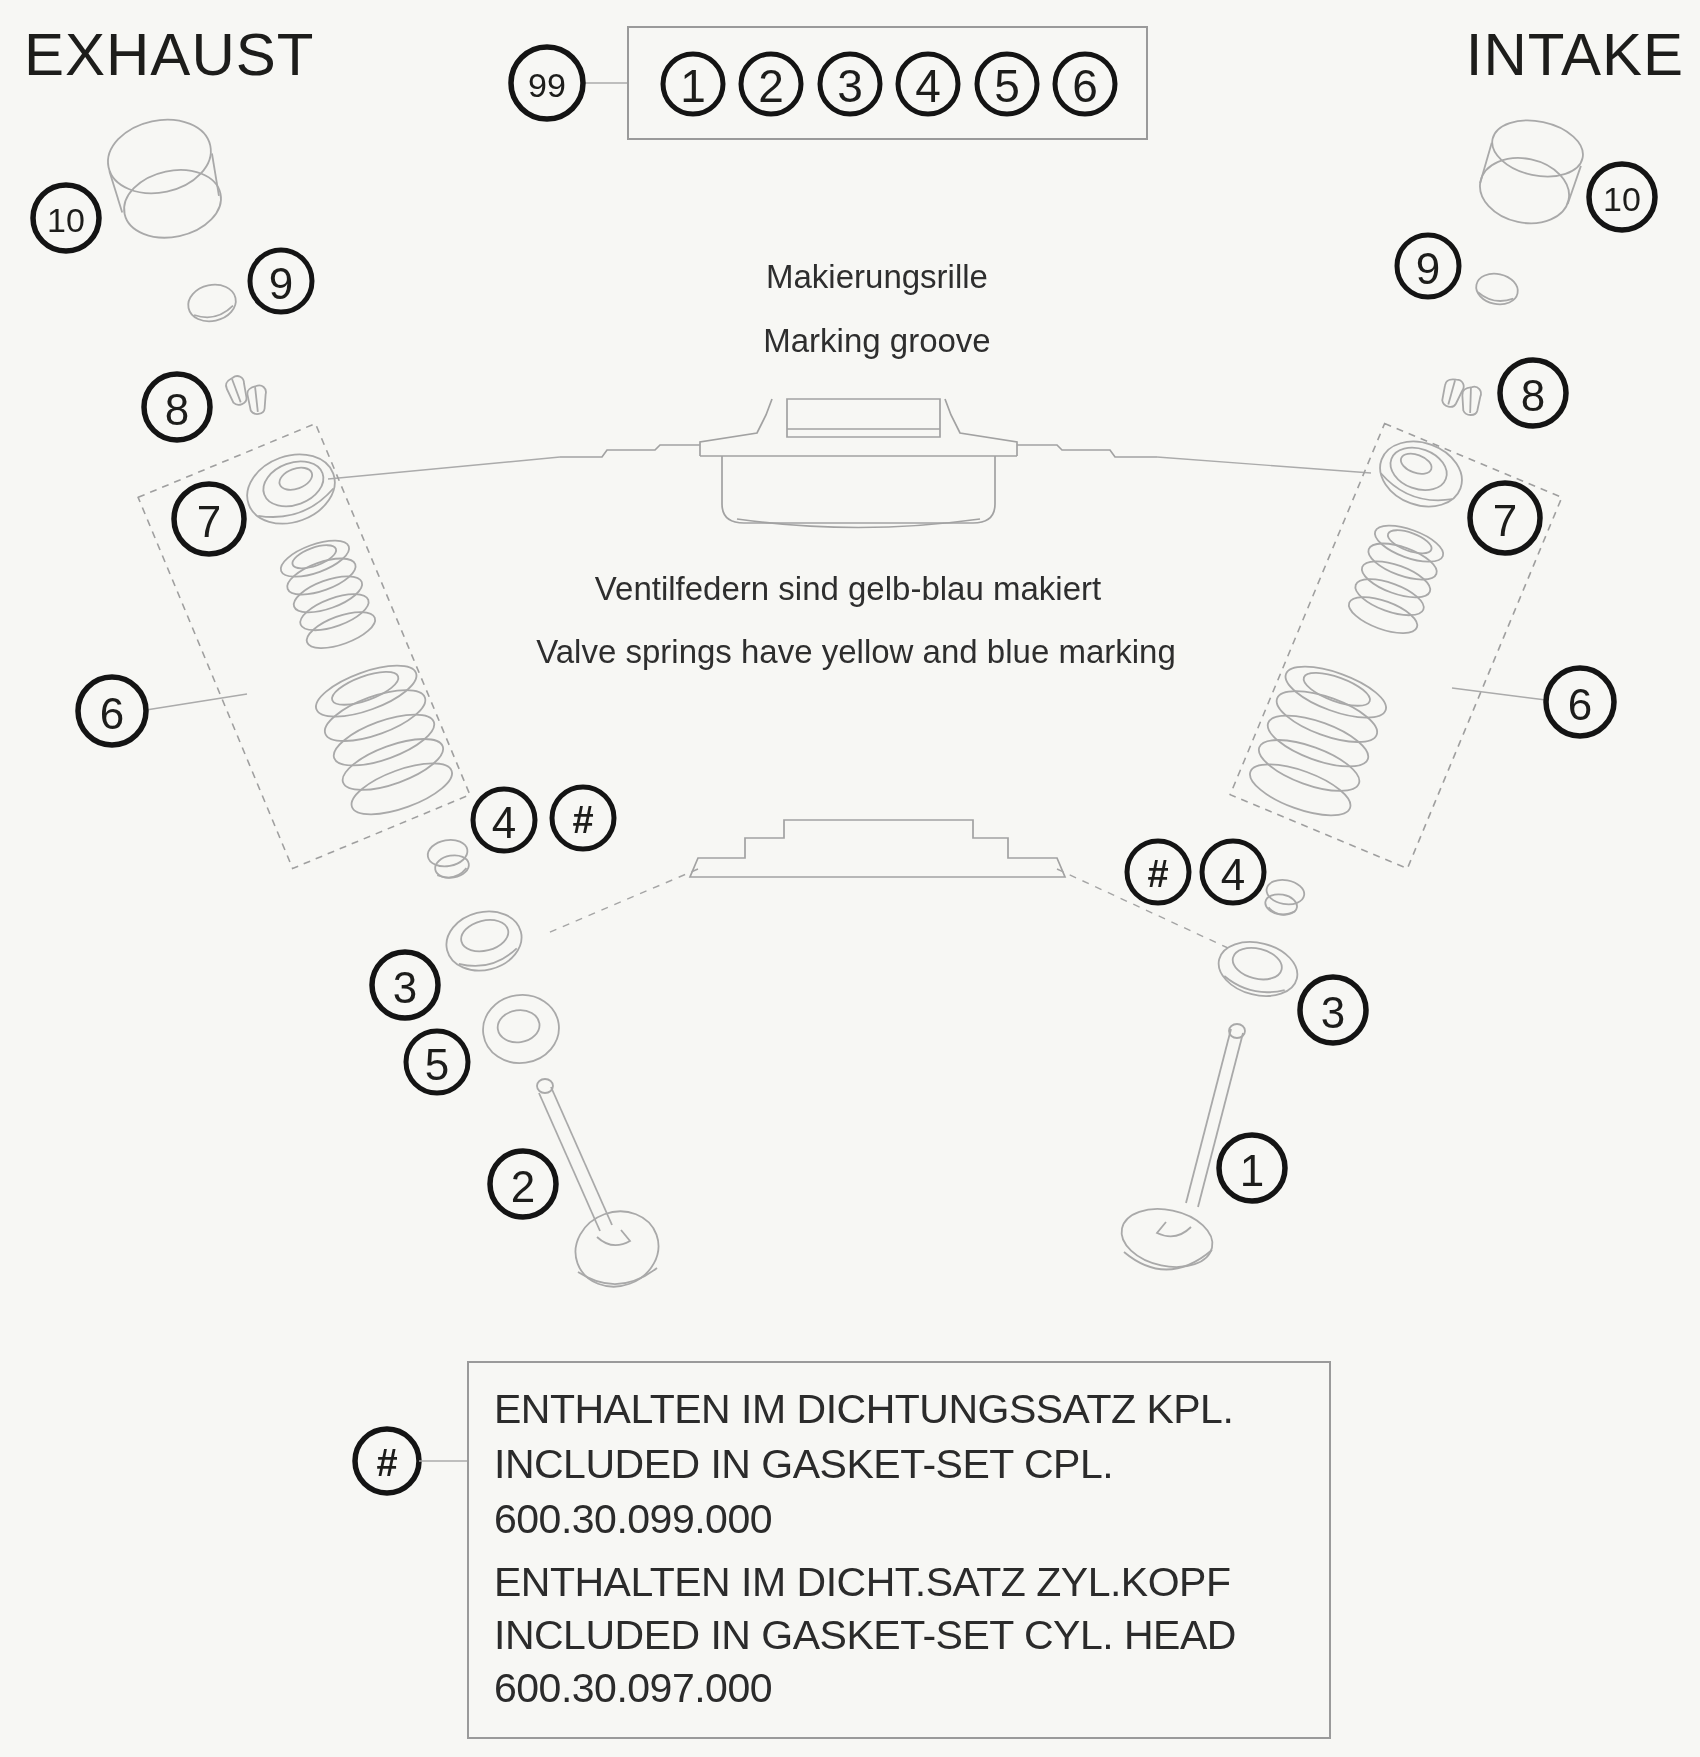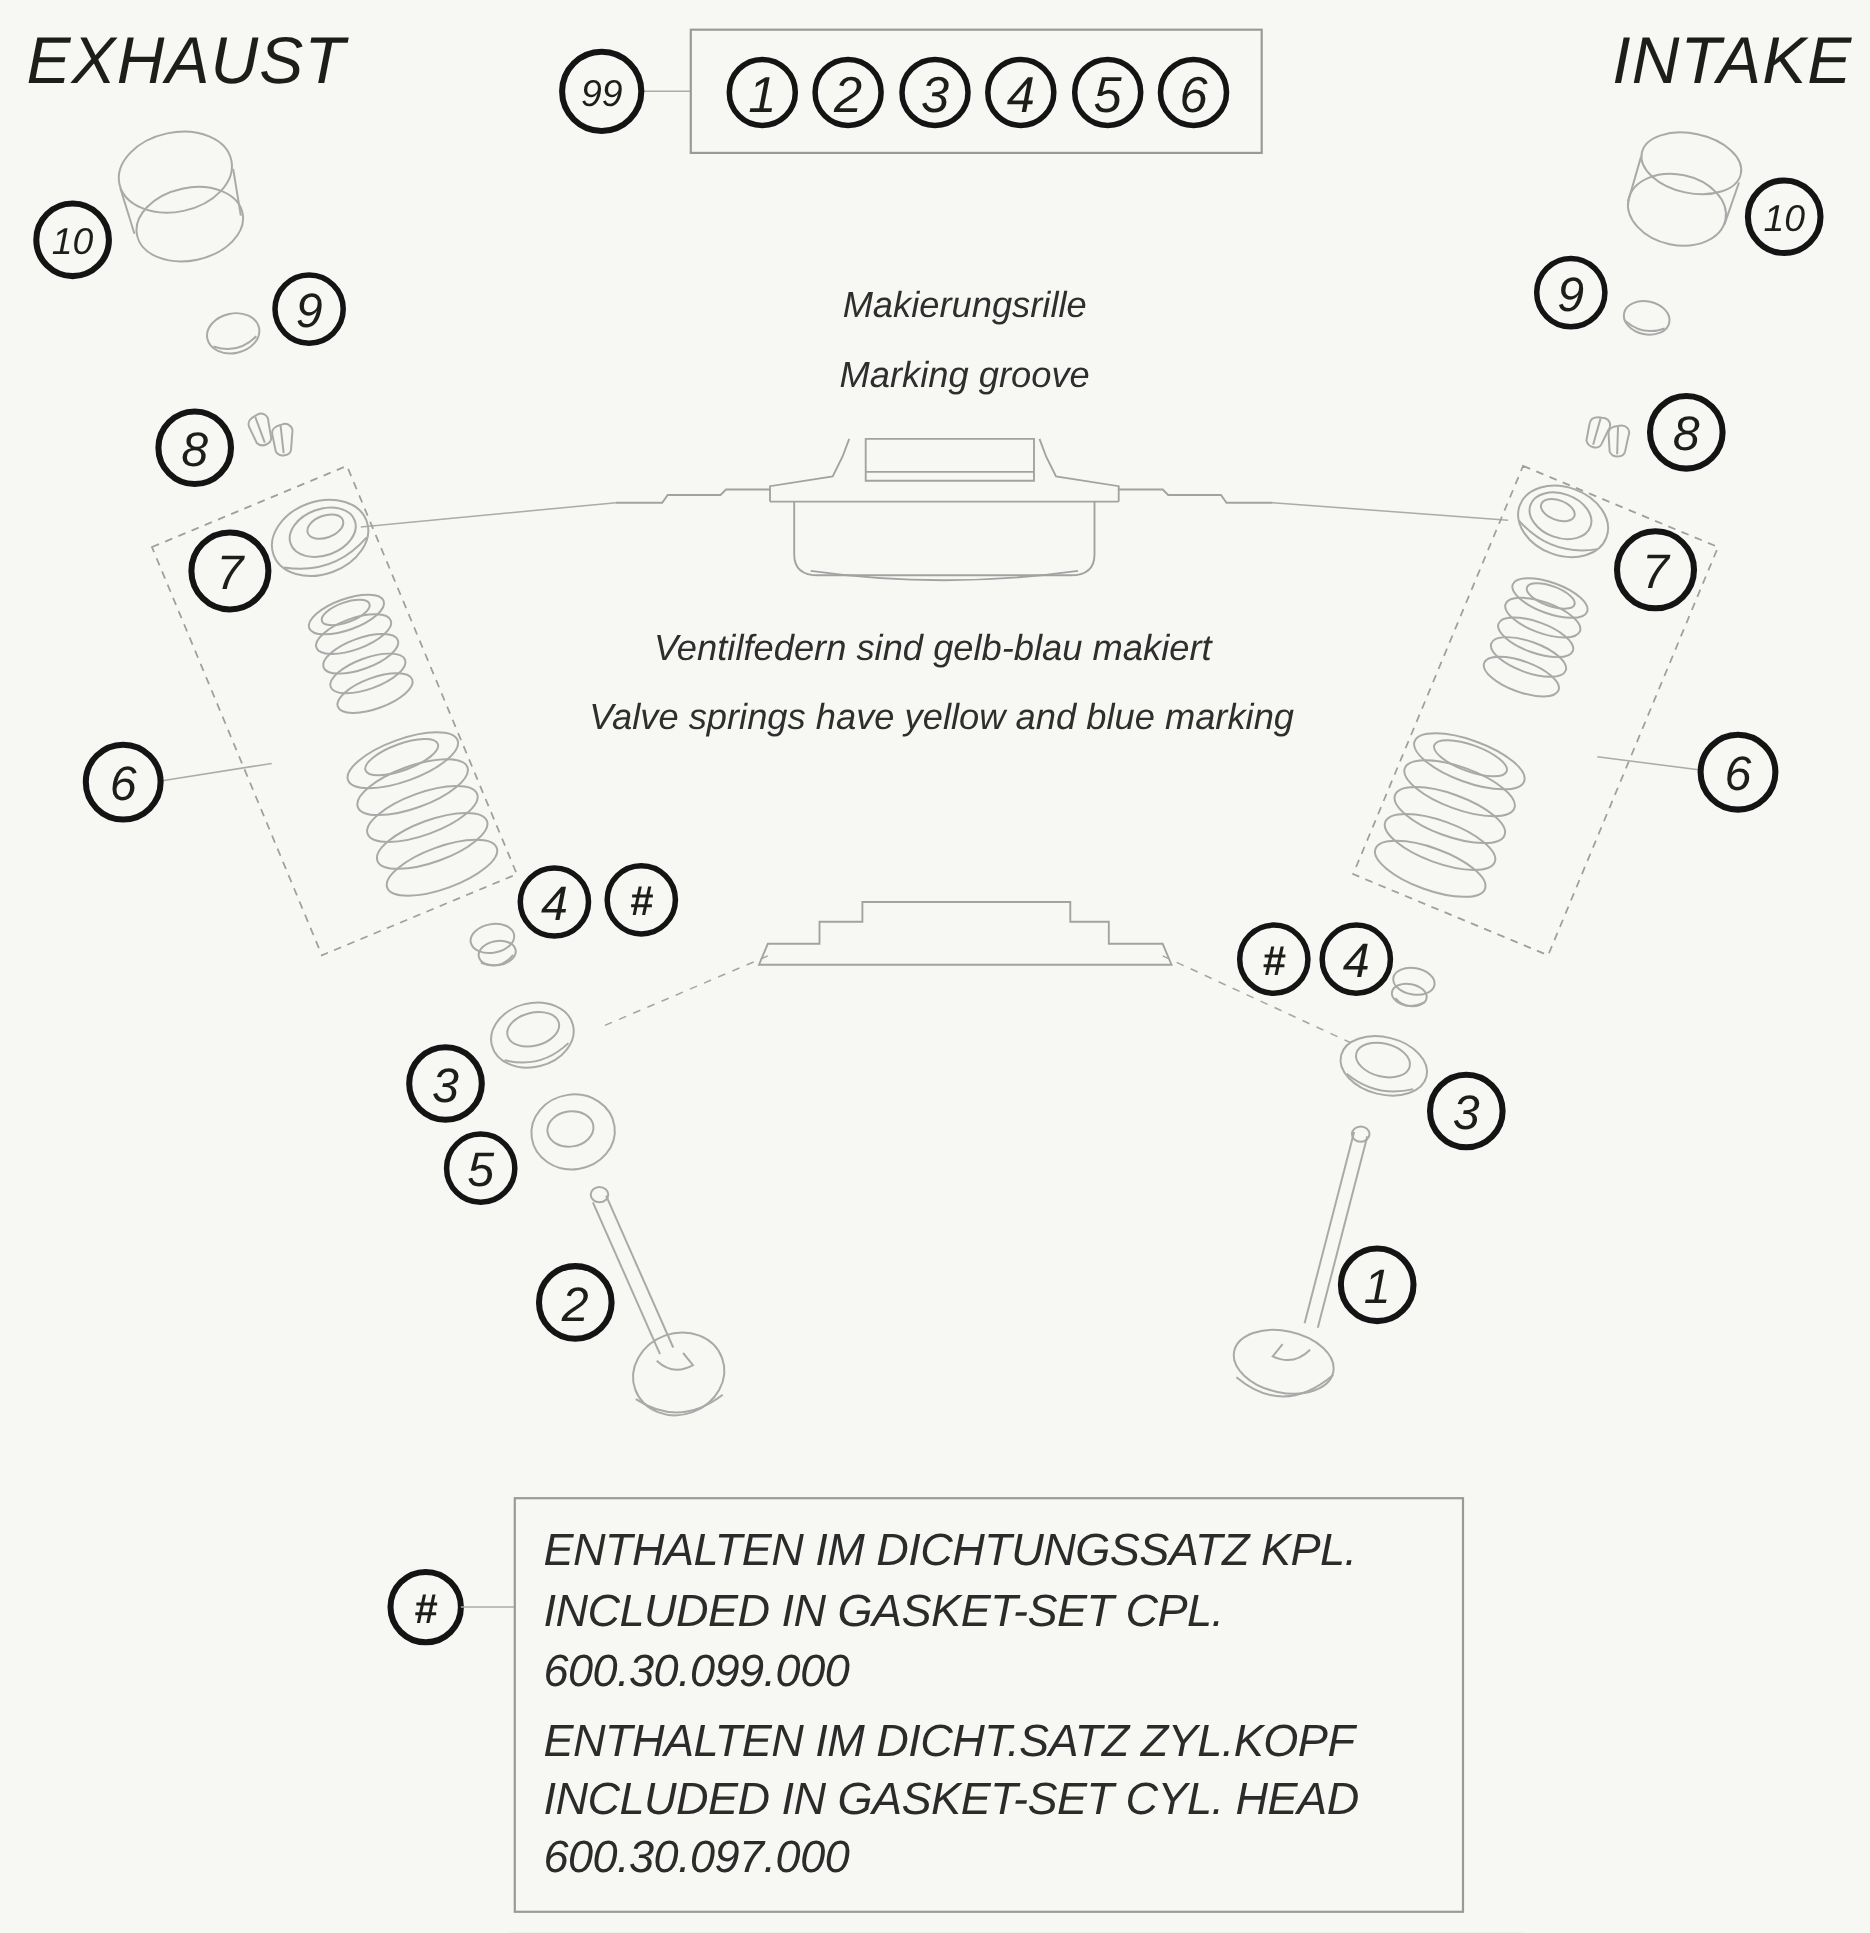--- a/index.html
+++ b/index.html
@@ -1,21 +1,20 @@
 <!DOCTYPE html>
 <html><head>
 <meta charset="utf-8">
 <style>
   html,body{margin:0;padding:0;background:#e8e8e6;}
   .stage{
     position:relative;width:1700px;height:1757px;margin:0 auto;
     background:#f7f7f4;
     font-family:"Liberation Sans","DejaVu Sans",sans-serif;
     overflow:hidden;
-    font-style:italic;
   }
   svg{display:block;}
   
   .sk{stroke:#a9a9a9;stroke-width:1.8;fill:none;}
   .sk-thin{stroke:#ababab;stroke-width:1.4;fill:none;}
   .profile{stroke:#a2a2a2;stroke-width:1.7;fill:none;}
   .dashbox{stroke:#9f9f9f;stroke-width:1.6;fill:none;stroke-dasharray:7 6;}
   .dashlead{stroke:#a5a5a5;stroke-width:1.4;fill:none;stroke-dasharray:7 7;}
   .frame{stroke:#9a9a9a;stroke-width:2;fill:none;}
   

